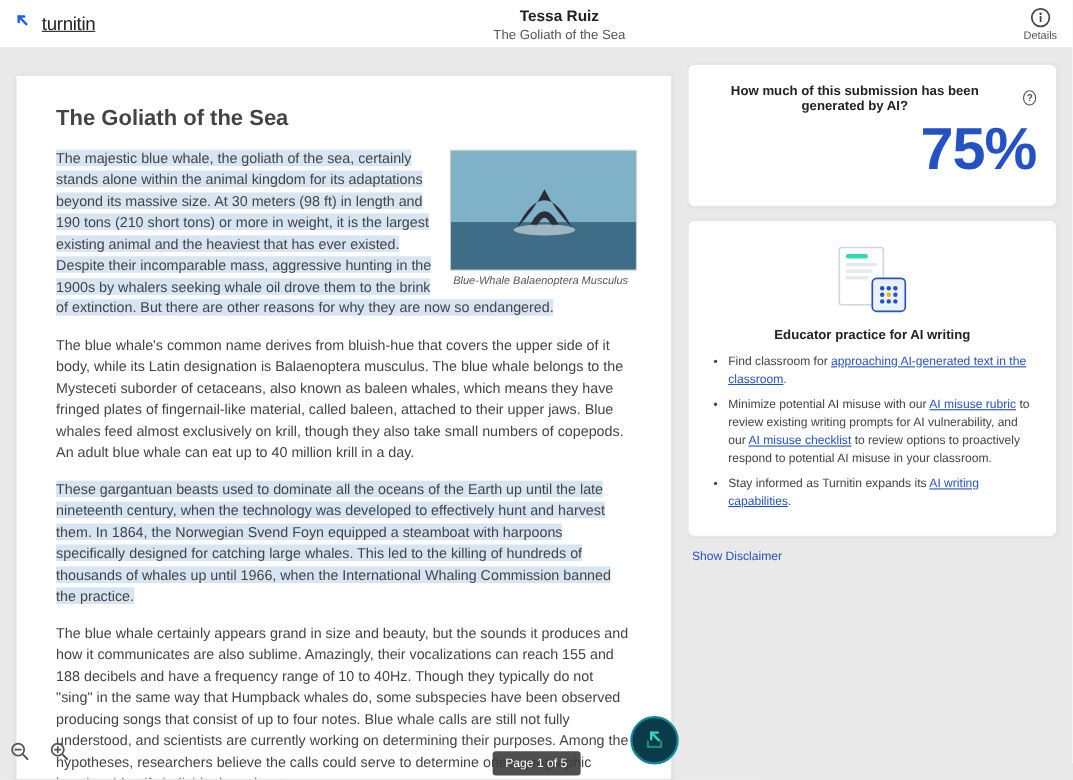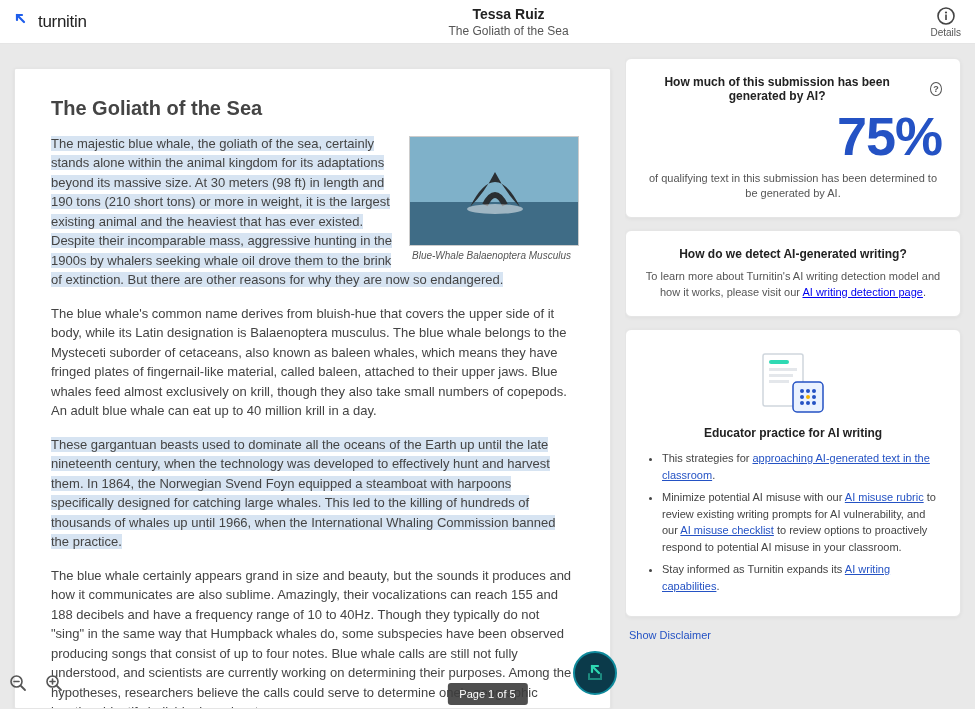--- a/index.html
+++ b/index.html
@@ -1,21 +1,21 @@
 <!DOCTYPE html>
 <html><head>
 <meta charset="utf-8">
 <style>
   * { box-sizing: border-box; margin: 0; padding: 0; }
   html, body { width: 975px; height: 709px; font-family: -apple-system, BlinkMacSystemFont, "Segoe UI", Arial, sans-serif; background: #f0f0f0; overflow: hidden; color: #222; }
   .app { display: flex; flex-direction: column; width: 100%; height: 100%; background: #fff; }
   .topbar { display: flex; align-items: center; justify-content: space-between; padding: 6px 14px 4px 14px; border-bottom: 1px solid #e5e5e5; background: #fff; }
   .logo { display: flex; align-items: center; gap: 4px; }
   .logo svg { display: block; }
-  .logo-text { font-size: 17px; font-weight: 500; color: #222; letter-spacing: -0.3px; }
+  .logo-text { font-size: 17px; font-weight: 500; color: #222; letter-spacing: -0.3px; text-decoration: underline; }
   .title-block { text-align: center; line-height: 1.25; }
   .student-name { font-size: 14px; font-weight: 600; color: #222; }
   .doc-title-small { font-size: 12px; color: #555; }
   .details-btn { display: flex; flex-direction: column; align-items: center; gap: 1px; cursor: pointer; }
   .details-btn svg { display: block; }
   .details-label { font-size: 10px; color: #555; }
   .body { flex: 1; display: flex; background: #e9e9e9; overflow: hidden; position: relative; }
   .doc-col { flex: 1; padding: 24px 14px 0 14px; display: flex; flex-direction: column; overflow: hidden; position: relative; }
   .paper { background: #fff; border: 1px solid #e5e5e5; border-radius: 2px; padding: 28px 36px 36px 36px; height: 100%; overflow: hidden; position: relative; box-shadow: 0 1px 4px rgba(0,0,0,0.06); }
   .doc-heading { font-size: 20px; font-weight: 700; color: #444; margin-bottom: 14px; }
@@ -96,29 +96,22 @@
     </div>
 
     <div class="side-col">
 
       <div class="card">
         <div class="card-q">
           <span>How much of this submission has been generated by AI?</span>
           <span class="info-circle">?</span>
         </div>
         <div class="big-pct">75%</div>
-        <div class="card-sub-noul">of qualifying text in this submission has been determined to be generated by AI.</div>
       </div>
 
-      <div class="card">
-        <div class="card-q" style="margin-bottom:8px;">How do we detect AI-generated writing?</div>
-        <div class="card-sub-noul">
-          <span>To learn more about Turnitin's AI writing detection model and how it works, please visit our </span><a href="#">AI writing detection page</a>.
-        </div>
-      </div>
 
       <div class="card">
         <div class="res-icon">
           <svg width="80" height="72" viewBox="0 0 80 72">
             <rect x="10" y="8" width="40" height="52" rx="2" fill="#fff" stroke="#cfd6dd" stroke-width="1.5"></rect>
             <rect x="16" y="14" width="20" height="4" rx="2" fill="#2fd9b3"></rect>
             <rect x="16" y="22" width="28" height="3" fill="#e4e7eb"></rect>
             <rect x="16" y="28" width="24" height="3" fill="#e4e7eb"></rect>
             <rect x="16" y="34" width="20" height="3" fill="#e4e7eb"></rect>
             <rect x="40" y="36" width="30" height="30" rx="4" fill="#eaf2ff" stroke="#2452c4" stroke-width="1.5"></rect>
@@ -129,21 +122,21 @@
               <circle cx="55" cy="51" r="2" fill="#f4b400"></circle>
               <circle cx="61" cy="51" r="2" fill="#2452c4"></circle>
             <circle cx="49" cy="57" r="2" fill="#2452c4"></circle>
               <circle cx="55" cy="57" r="2" fill="#2452c4"></circle>
               <circle cx="61" cy="57" r="2" fill="#2452c4"></circle>
           </svg>
         </div>
         <div class="res-title">Educator practice for AI writing</div>
         <ul class="links-list">
           <li>
-            <span>This strategies for </span><a href="#">approaching AI-generated text in the classroom</a>.
+            <span>Find classroom for </span><a href="#">approaching AI-generated text in the classroom</a>.
           </li>
           <li>
             <span>Minimize potential AI misuse with our </span><a href="#">AI misuse rubric</a><span> to review existing writing prompts for AI vulnerability, and our </span><a href="#">AI misuse checklist</a><span> to review options to proactively respond to potential AI misuse in your classroom.</span>
           </li>
           <li>
             <span>Stay informed as Turnitin expands its </span><a href="#">AI writing capabilities</a>.
           </li>
         </ul>
       </div>
 

